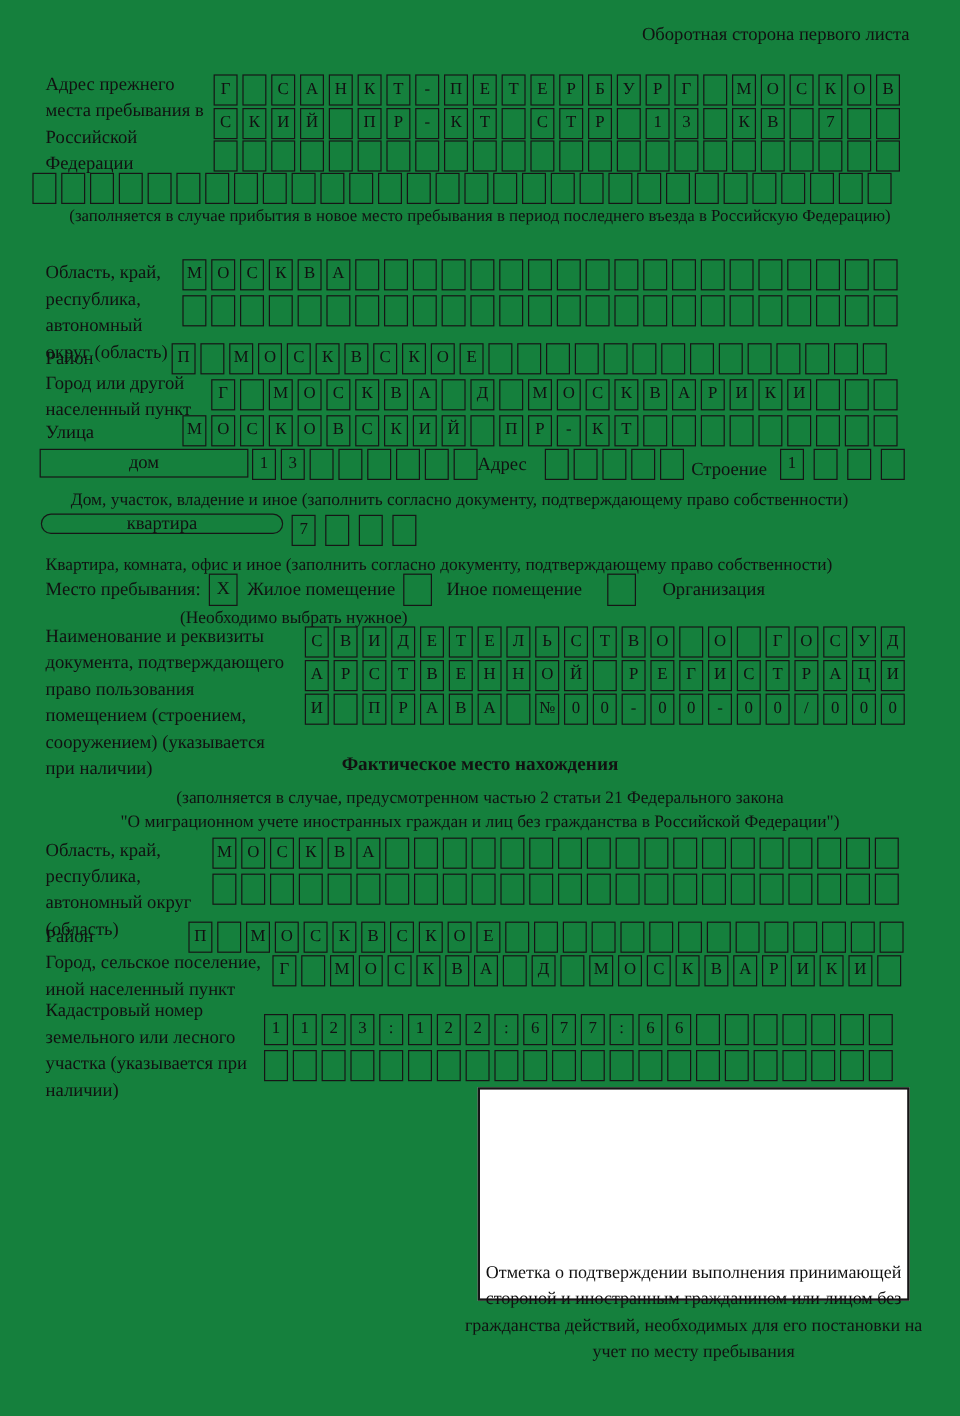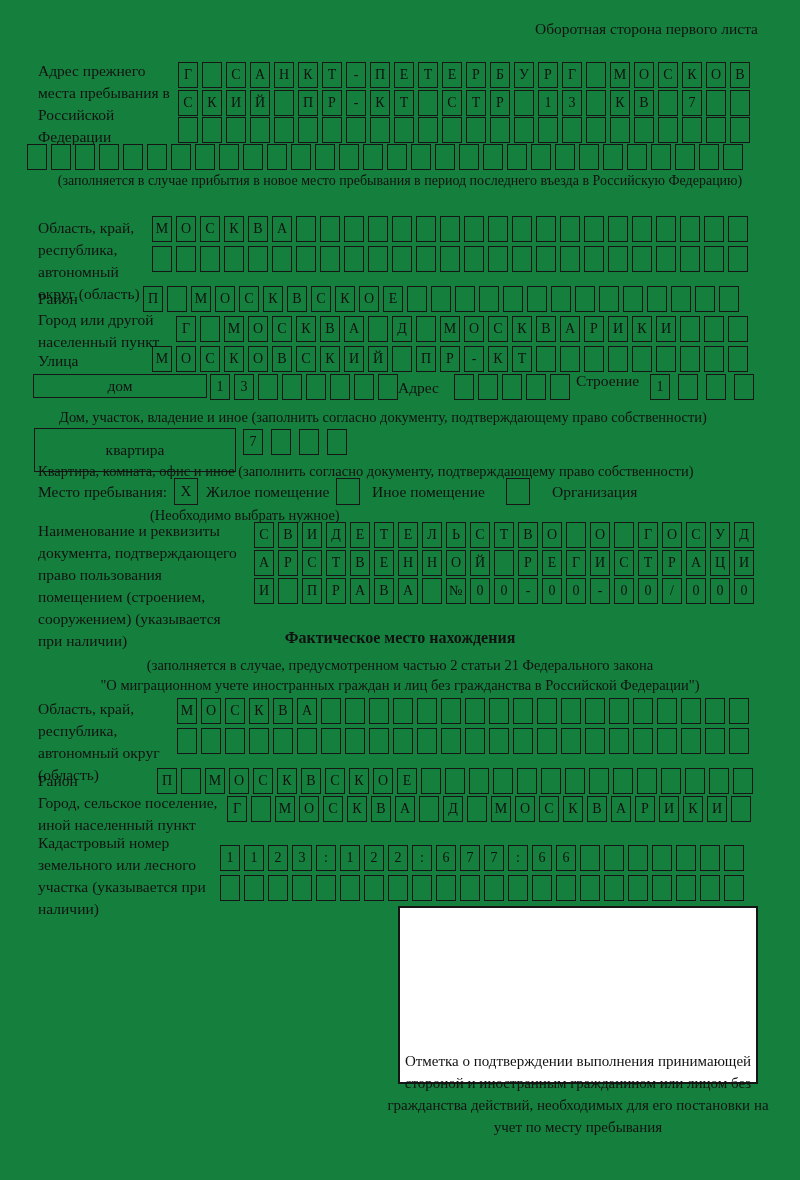--- a/index.html
+++ b/index.html
@@ -305,30 +305,30 @@
       <span class="cell"></span>
     </div>
   <div class="abs lbl" style="top:377px;left:398px;">Адрес</div>
   <div class="abs row" style="top:374px;left:454px;">
       <span class="cell"></span>
       <span class="cell"></span>
       <span class="cell"></span>
       <span class="cell"></span>
       <span class="cell"></span>
     </div>
-  <div class="abs lbl" style="top:370px;left:576px;text-align:right;">Строение</div>
+  <div class="abs lbl" style="top:381px;left:576px;text-align:right;">Строение</div>
   <div class="abs row g8" style="top:374px;left:650px;">
       <span class="cell">1</span>
       <span class="cell"></span>
       <span class="cell"></span>
       <span class="cell"></span>
     </div>
   <div class="abs note" style="top:408px;left:38px;font-size:14.5px;margin-left:21px;">Дом, участок, владение и иное (заполнить согласно документу, подтверждающему право собственности)</div>
 
-  <div class="abs bigbox" style="top:428px;left:34px;width:202px;height:44px;">квартира</div>
+  <div class="abs bigbox" style="top:428px;left:34px;width:202px;height:17px;border-radius:12px;">квартира</div>
   <div class="abs row g8" style="top:429px;left:243px;">
       <span class="cell">7</span>
       <span class="cell"></span>
       <span class="cell"></span>
       <span class="cell"></span>
     </div>
   <div class="abs note" style="top:462px;left:38px;font-size:14.5px;">Квартира, комната, офис и иное (заполнить согласно документу, подтверждающему право собственности)</div>
 
   <div class="abs lbl" style="top:481px;left:38px;">Место пребывания:</div>
   <div class="abs chk" style="top:478px;left:174px;">X</div>

